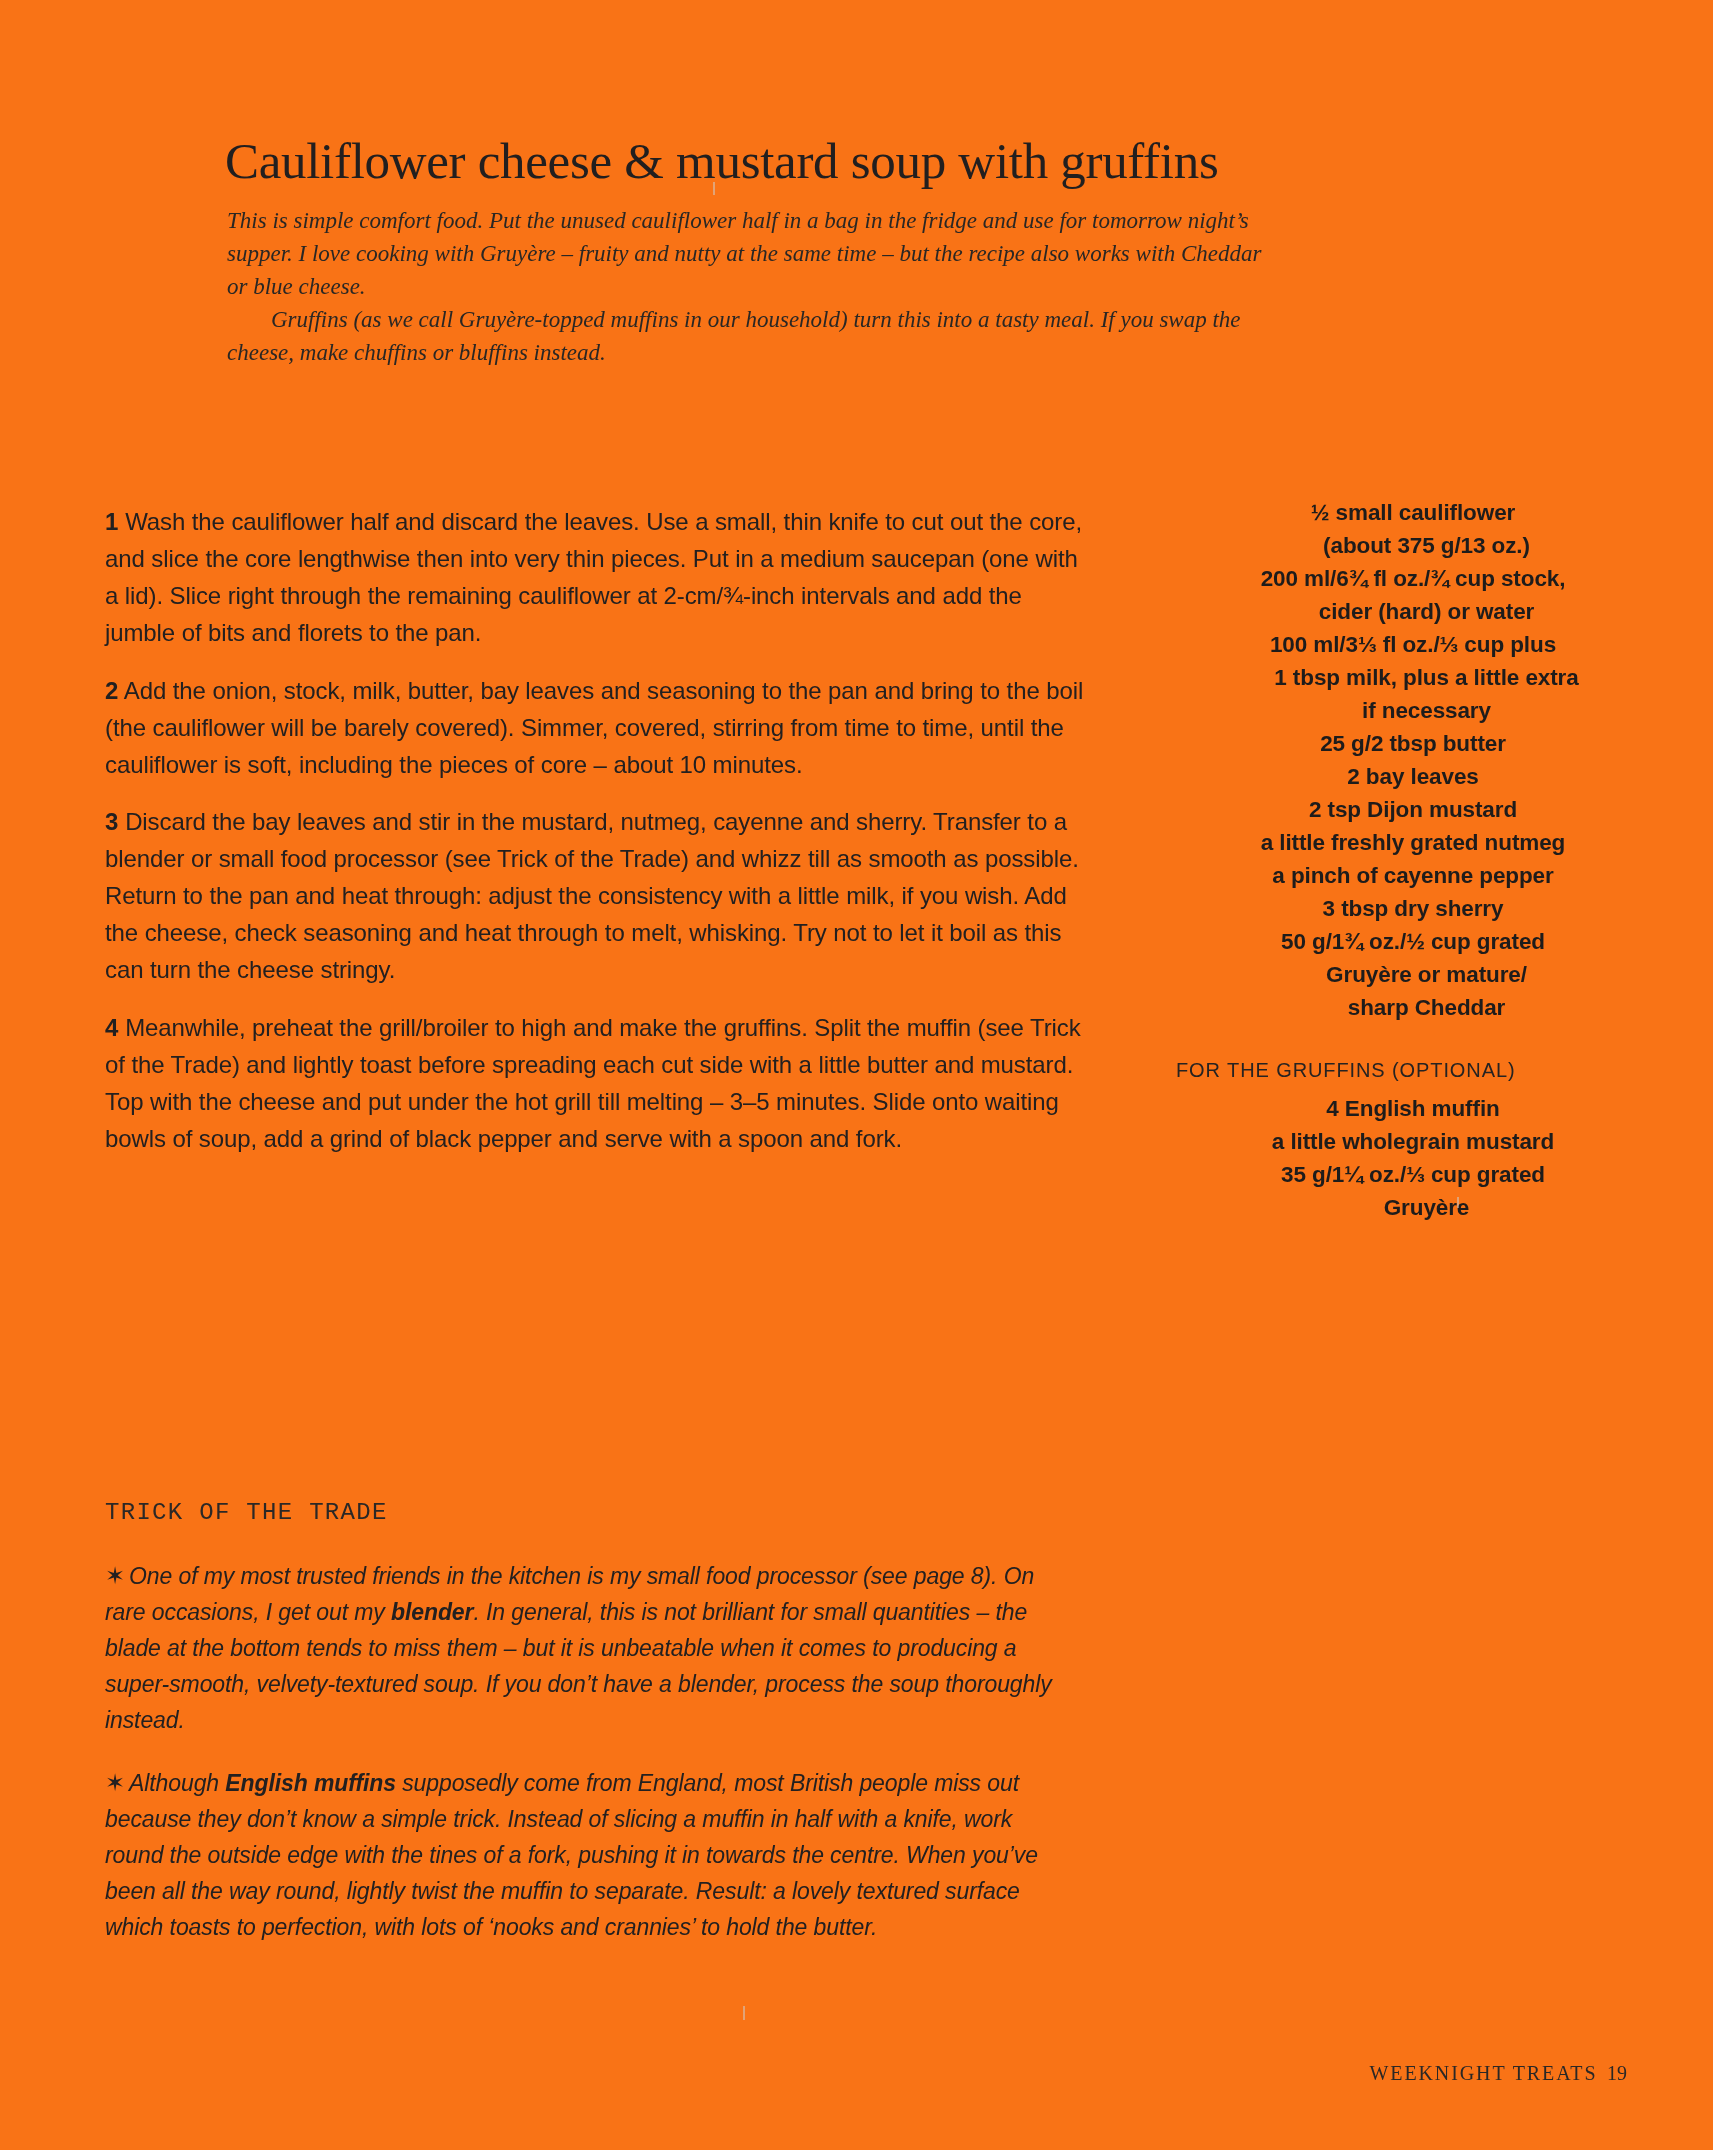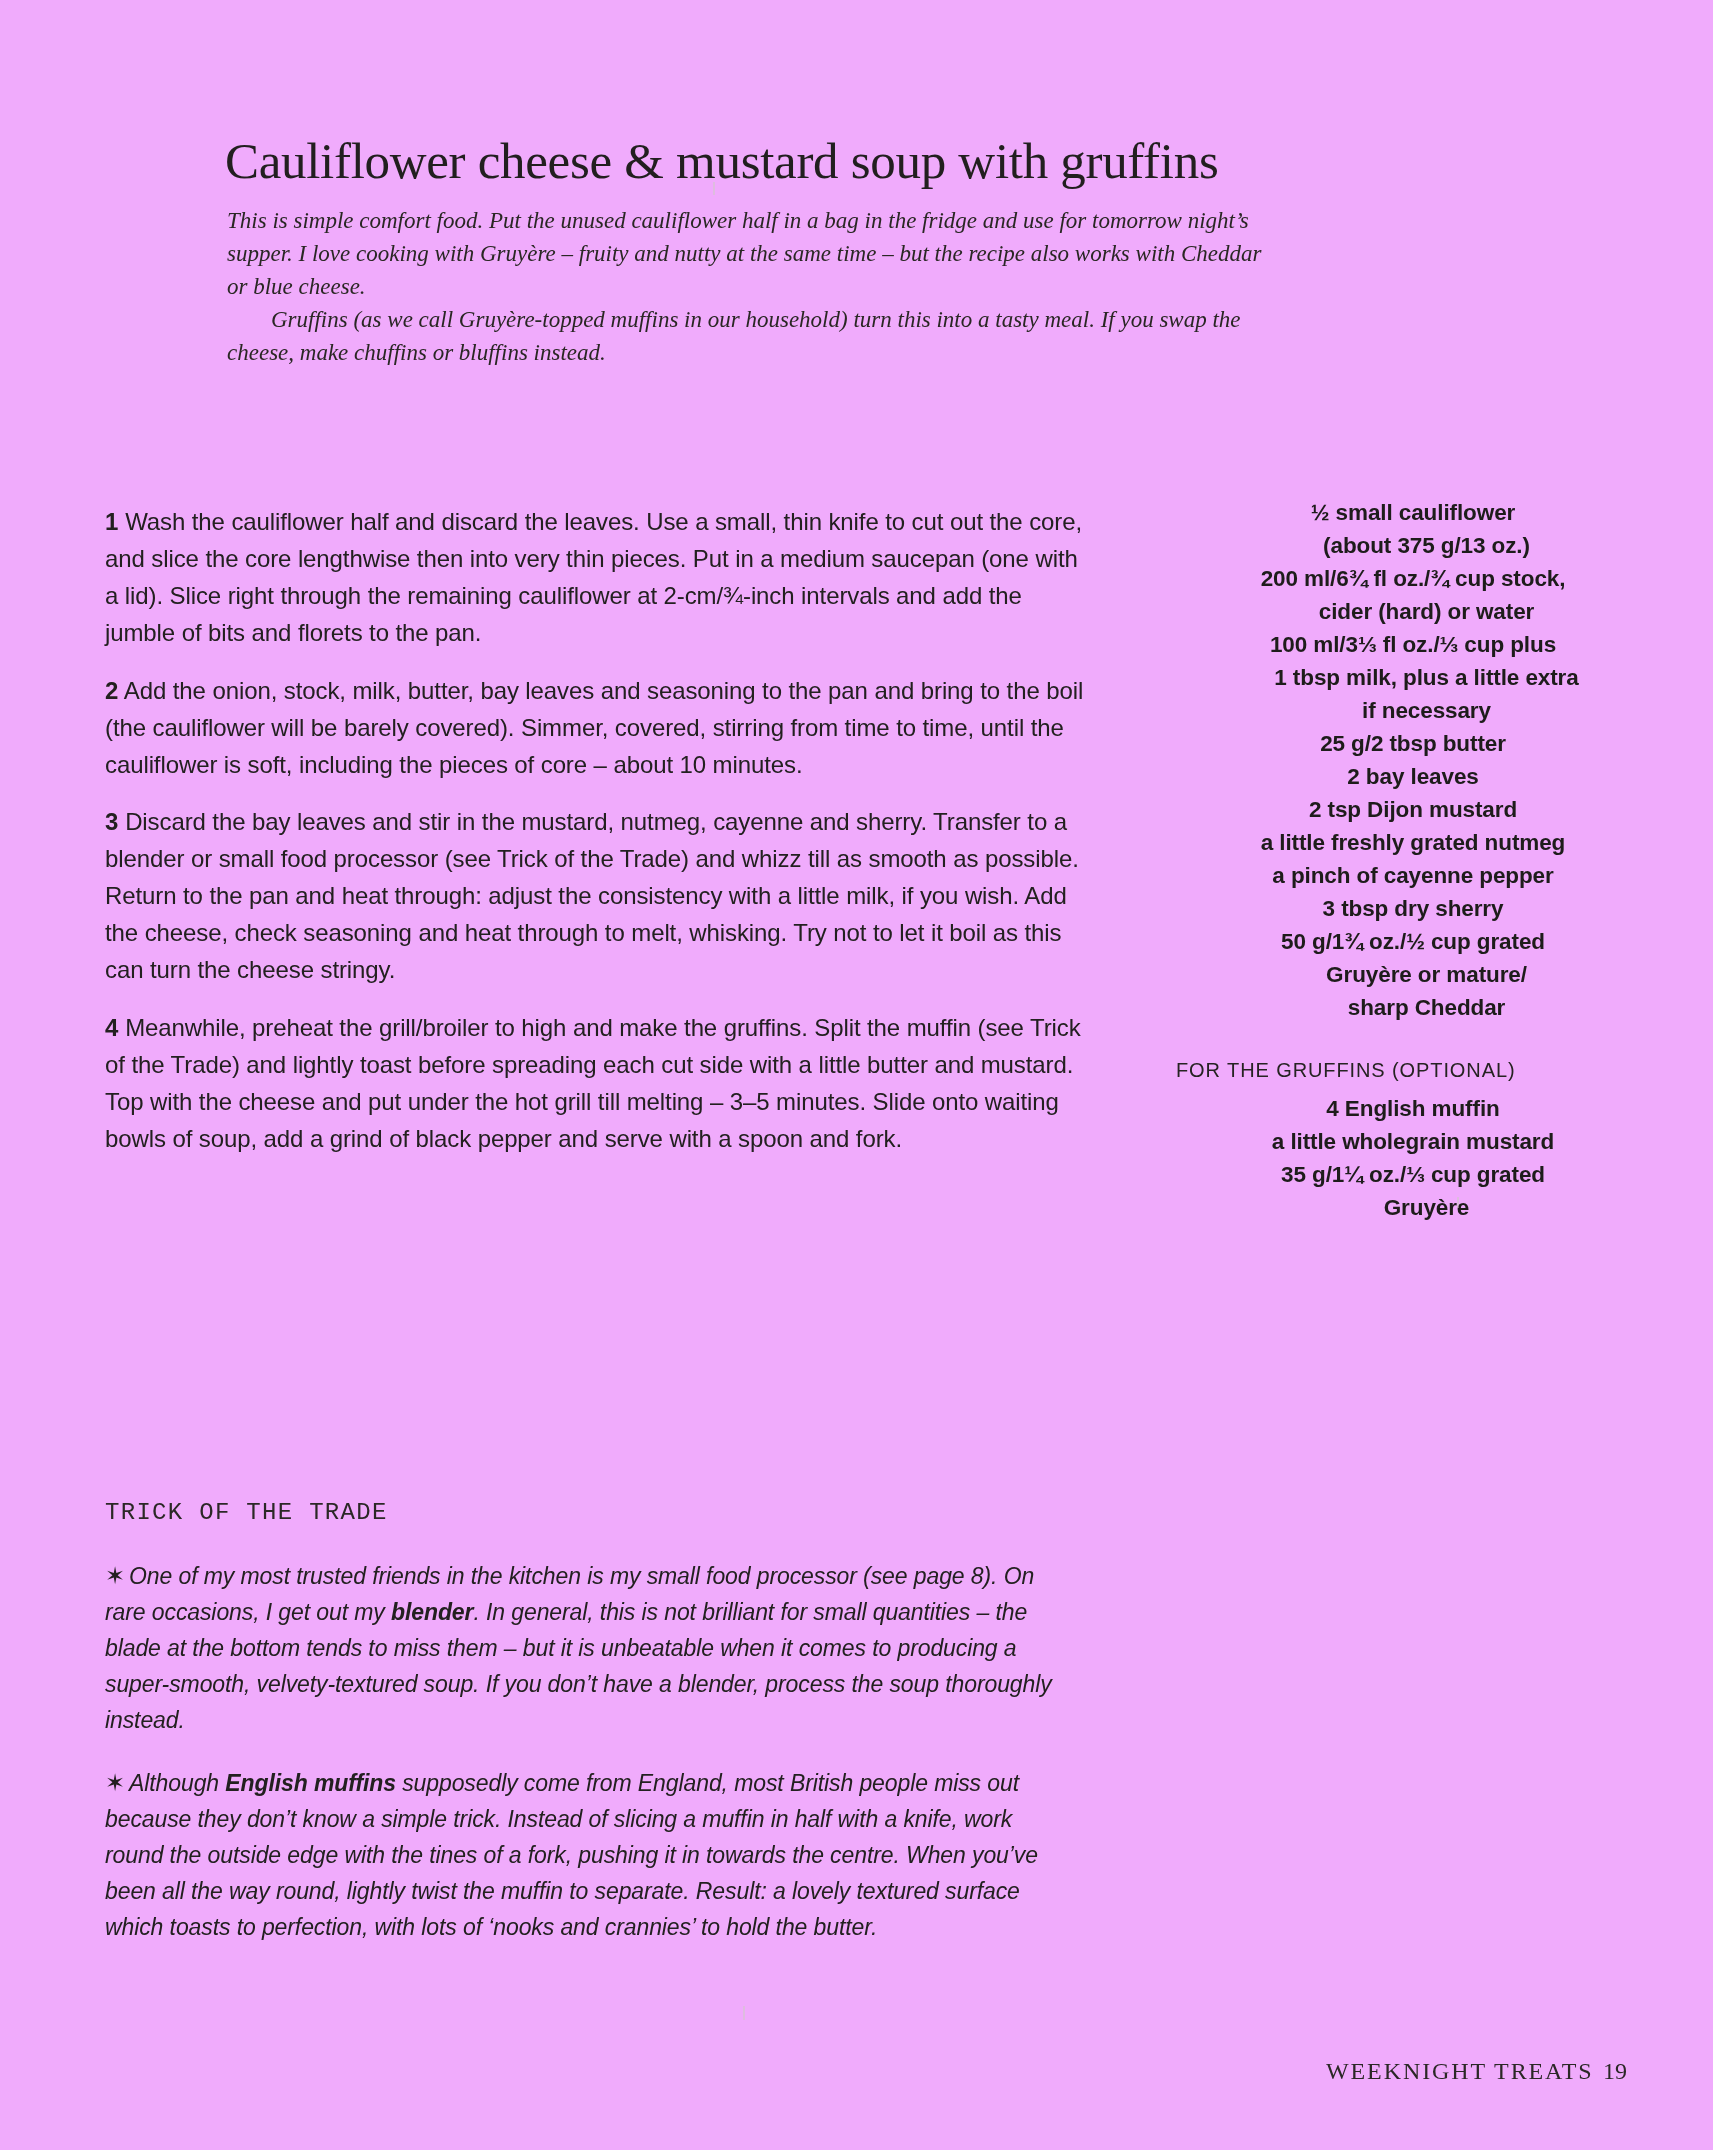--- a/index.html
+++ b/index.html
@@ -12,21 +12,21 @@
     height: 2151px;
     position: relative;
     overflow: hidden;
     font-family: "Liberation Sans", sans-serif;
     color: #1d1d1b;
   }
 
   .page {
     position: absolute;
     inset: 0;
-    background: #f0abfc;
+    background: #f97316;
   }
 
   
   .recipe-title {
     position: absolute;
     left: 225px;
     top: 101px;
     width: 1343px;
     font-family: "Liberation Serif", serif;
     font-weight: 400;
@@ -134,21 +134,21 @@
     color: #262322;
     margin: 30px 0 4.7px 0;
   }
 
   
   .footer {
     position: absolute;
     right: 87px;
     bottom: 66px;
     font-family: "Liberation Serif", serif;
-    font-size: 24px;
+    font-size: 20px;
     letter-spacing: 1.9px;
     color: #2b2826;
     white-space: nowrap;
   }
   .footer .pagenum {
     letter-spacing: 0;
     padding-left: 9.5px;
   }
 
   

